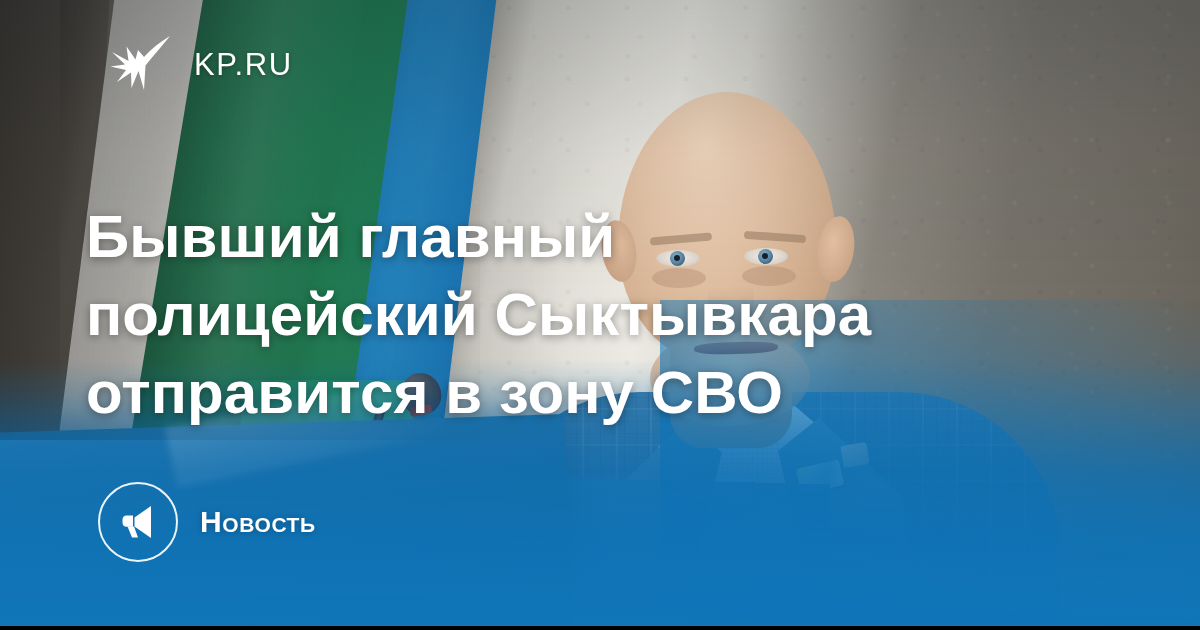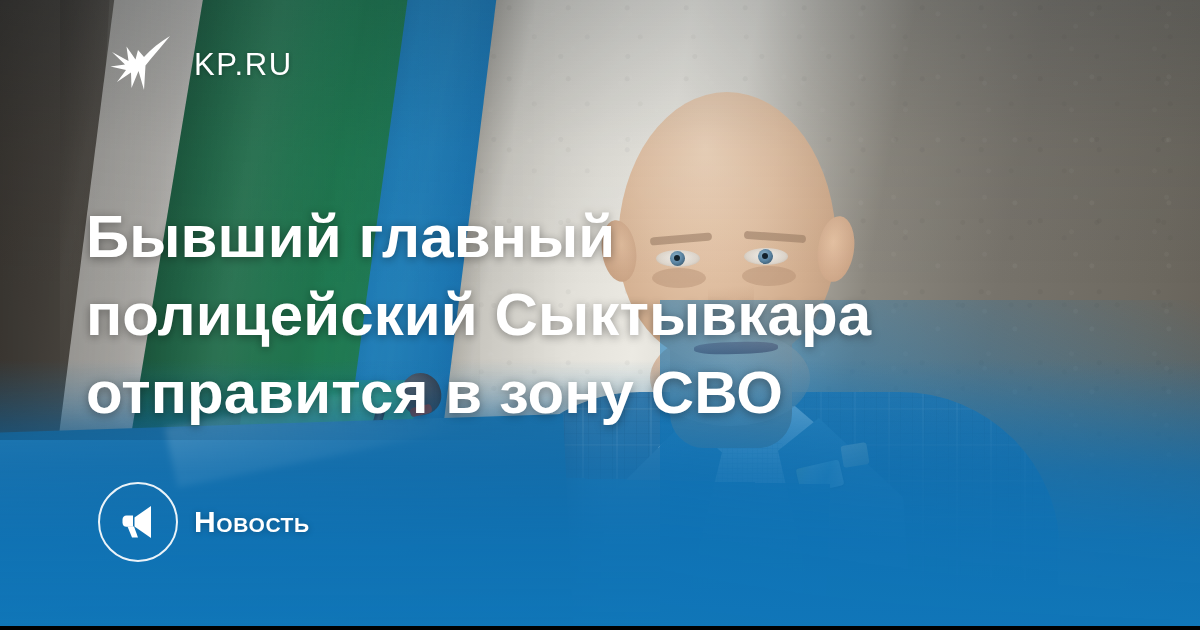--- a/index.html
+++ b/index.html
@@ -220,21 +220,21 @@
     white-space:nowrap;text-shadow:0 1px 4px rgba(0,0,0,.30);
   }
 
   .headline{
     position:absolute;left:86px;top:198px;width:920px;
     color:#fff;font-size:60px;font-weight:700;line-height:1.30;
     letter-spacing:.1px;
     text-shadow:0 2px 10px rgba(0,0,0,.38);
   }
 
-  .badge{position:absolute;left:98px;top:482px;display:flex;align-items:center;gap:16px;}
+  .badge{position:absolute;left:98px;top:482px;display:flex;align-items:center;gap:22px;}
   .badge-ic{
     width:80px;height:80px;border-radius:50%;
     border:2px solid rgba(255,255,255,.92);
     display:flex;align-items:center;justify-content:center;flex:0 0 auto;
   }
   .badge-ic svg{width:40px;height:40px;display:block;}
   .badge-label{
     color:#fff;font-size:30px;font-weight:700;letter-spacing:.6px;
     font-variant:small-caps;line-height:1;white-space:nowrap;
     text-shadow:0 1px 6px rgba(0,0,0,.28);

